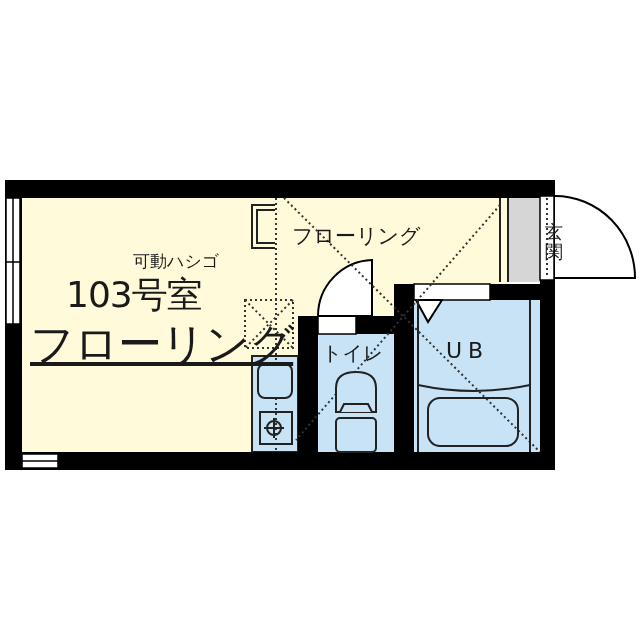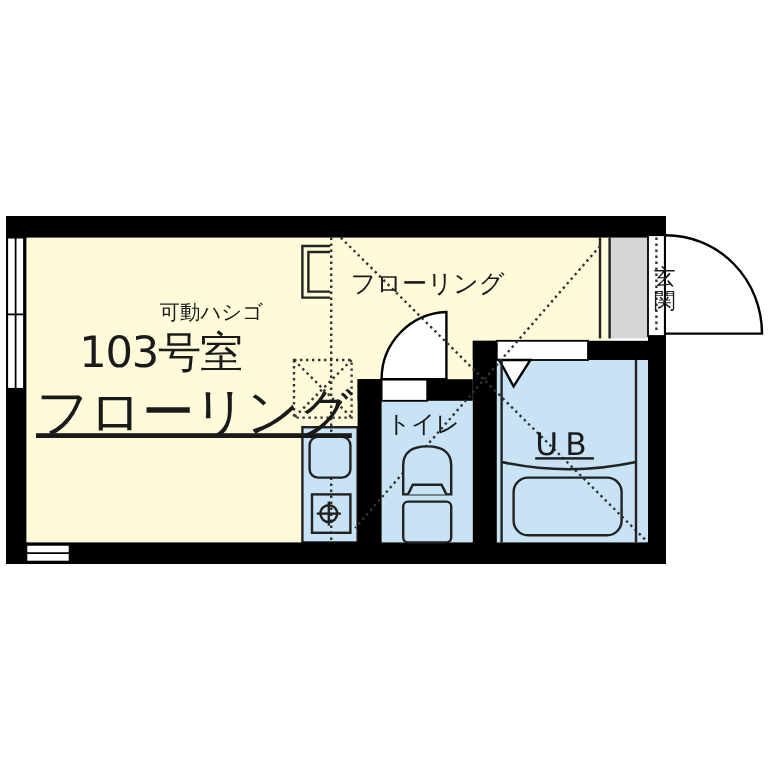--- a/index.html
+++ b/index.html
@@ -5,21 +5,21 @@
   html, body { margin:0; padding:0; background:#ffffff; }
   body { width:640px; height:640px; position:relative; overflow:hidden;
          font-family:"DejaVu Sans", "Liberation Sans", sans-serif; }
   #plan { position:absolute; left:0; top:0; width:640px; height:640px; }
   .lbl { position:absolute; color:#1a1a1a; white-space:nowrap; line-height:1; }
   .room-num { left:66px; top:277px; font-size:36px; letter-spacing:-1px; }
   .room-type { left:30px; top:322px; font-size:44px; letter-spacing:-1px;text-decoration:underline; }
   .ladder-lbl { left:133px; top:220px; font-size:17px;margin-top:33px; }
   .loft-lbl { left:292px; top:226px; font-size:21px; }
   .toilet-lbl { left:322px; top:343px; font-size:20px;text-align:right; }
-  .ub-lbl { left:446px; top:358px; font-size:26px; letter-spacing:6px;text-decoration:underline; }
+  .ub-lbl { left:446px; top:340px; font-size:22px; letter-spacing:6px; }
   .genkan-lbl { left:514px; top:222px; font-size:18px; width:20px; line-height:20px; white-space:normal; text-align:center;margin-left:30px; }
 </style>
 </head>
 <body>
 
 <svg id="plan" viewBox="0 0 640 640" xmlns="http://www.w3.org/2000/svg">
 
   <rect x="22" y="198" width="486" height="256" fill="#FFFBDA"></rect>
   <rect x="252" y="356" width="46" height="96" fill="#C7E3F5" stroke="#222" stroke-width="2"></rect>
   <rect x="318" y="334" width="76" height="118" fill="#C7E3F5"></rect>

